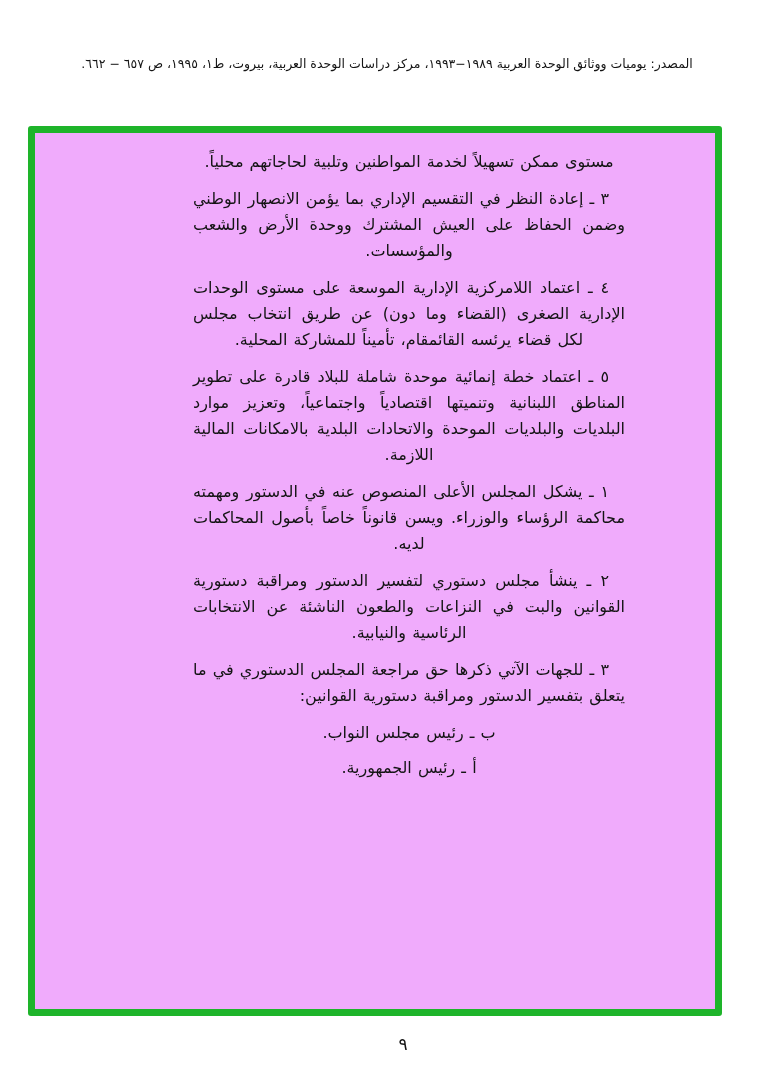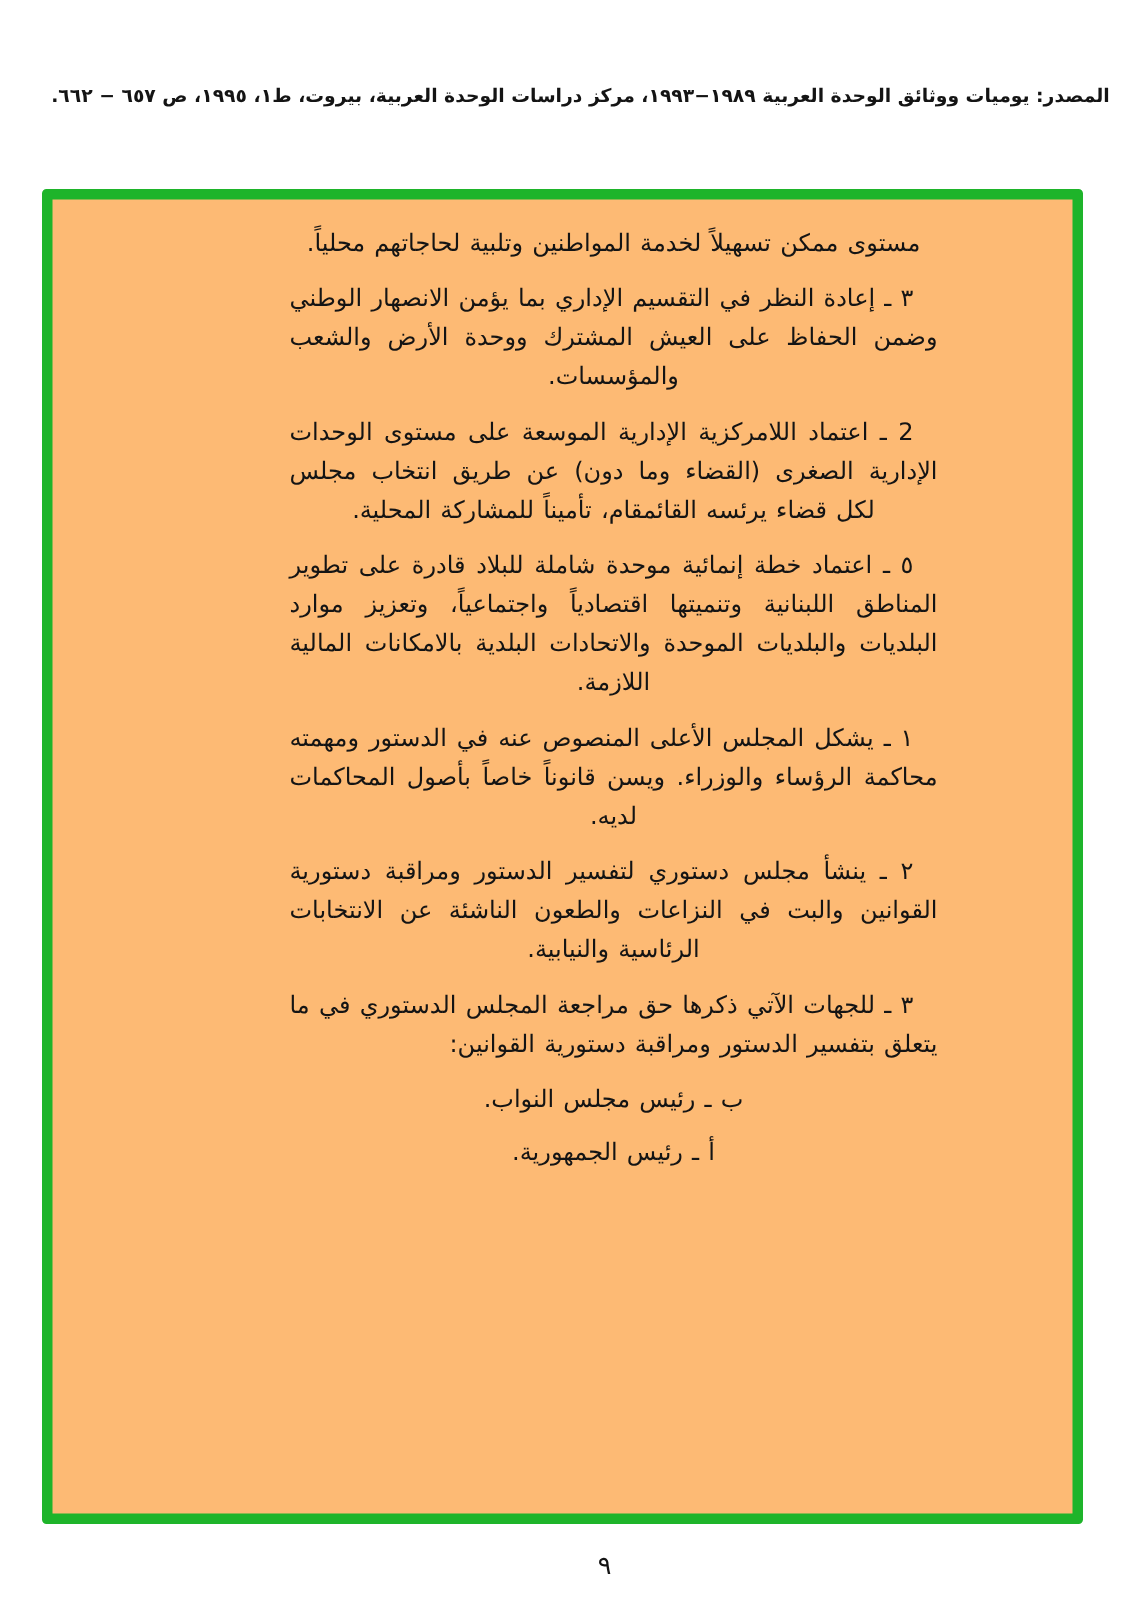--- a/index.html
+++ b/index.html
@@ -21,35 +21,35 @@
     text-align: center;
     direction: rtl;
   }
   .header-title {
     font-weight: bold;
     font-size: 16.5px;
     line-height: 1.4;
     letter-spacing: 0px;
   }
   .header-source {
-    font-weight: bold;
+    font-weight: normal;
     font-size: 12.5px;
     margin-top: 8px;
     line-height: 1.3;
     padding-left: 16px;
   }
   .document-frame {
     position: absolute;
     left: 28px;
     top: 126px;
     width: 694px;
     height: 890px;
     border: 7px solid #1eb42a;
     border-radius: 3px;
-    background: #fdba74;
+    background: #f0abfc;
   }
   .document-text {
     position: absolute;
     top: 16px;
     left: 158px;
     width: 432px;
     direction: rtl;
     font-size: 16px;
     line-height: 26px;
   }
@@ -93,21 +93,21 @@
 <body>
 
 <div class="page-header">
   <div class="header-source">المصدر: يوميات ووثائق الوحدة العربية ١٩٨٩−١٩٩٣، مركز دراسات الوحدة العربية، بيروت، ط١، ١٩٩٥، ص ٦٥٧ − ٦٦٢.</div>
 </div>
 
 <div class="document-frame" style="border-color: rgb(30, 180, 42);">
   <div class="document-text">
       <p class="para continuation">مستوى ممكن تسهيلاً لخدمة المواطنين وتلبية لحاجاتهم محلياً.</p>
       <p class="para numbered">٣ ـ إعادة النظر في التقسيم الإداري بما يؤمن الانصهار الوطني وضمن الحفاظ على العيش المشترك ووحدة الأرض والشعب والمؤسسات.</p>
-      <p class="para numbered">2 ـ اعتماد اللامركزية الإدارية الموسعة على مستوى الوحدات الإدارية الصغرى (القضاء وما دون) عن طريق انتخاب مجلس لكل قضاء يرئسه القائمقام، تأميناً للمشاركة المحلية.</p>
+      <p class="para numbered">٤ ـ اعتماد اللامركزية الإدارية الموسعة على مستوى الوحدات الإدارية الصغرى (القضاء وما دون) عن طريق انتخاب مجلس لكل قضاء يرئسه القائمقام، تأميناً للمشاركة المحلية.</p>
       <p class="para numbered">٥ ـ اعتماد خطة إنمائية موحدة شاملة للبلاد قادرة على تطوير المناطق اللبنانية وتنميتها اقتصادياً واجتماعياً، وتعزيز موارد البلديات والبلديات الموحدة والاتحادات البلدية بالامكانات المالية اللازمة.</p>
       <p class="para numbered">١ ـ يشكل المجلس الأعلى المنصوص عنه في الدستور ومهمته محاكمة الرؤساء والوزراء. ويسن قانوناً خاصاً بأصول المحاكمات لديه.</p>
       <p class="para numbered">٢ ـ ينشأ مجلس دستوري لتفسير الدستور ومراقبة دستورية القوانين والبت في النزاعات والطعون الناشئة عن الانتخابات الرئاسية والنيابية.</p>
       <p class="para numbered-last-right">٣ ـ للجهات الآتي ذكرها حق مراجعة المجلس الدستوري في ما يتعلق بتفسير الدستور ومراقبة دستورية القوانين:</p>
       <p class="para list-item">ب ـ رئيس مجلس النواب.</p>
       <p class="para list-item">أ ـ رئيس الجمهورية.</p>
     </div>
 </div>
 
 <div class="page-number">٩</div>

